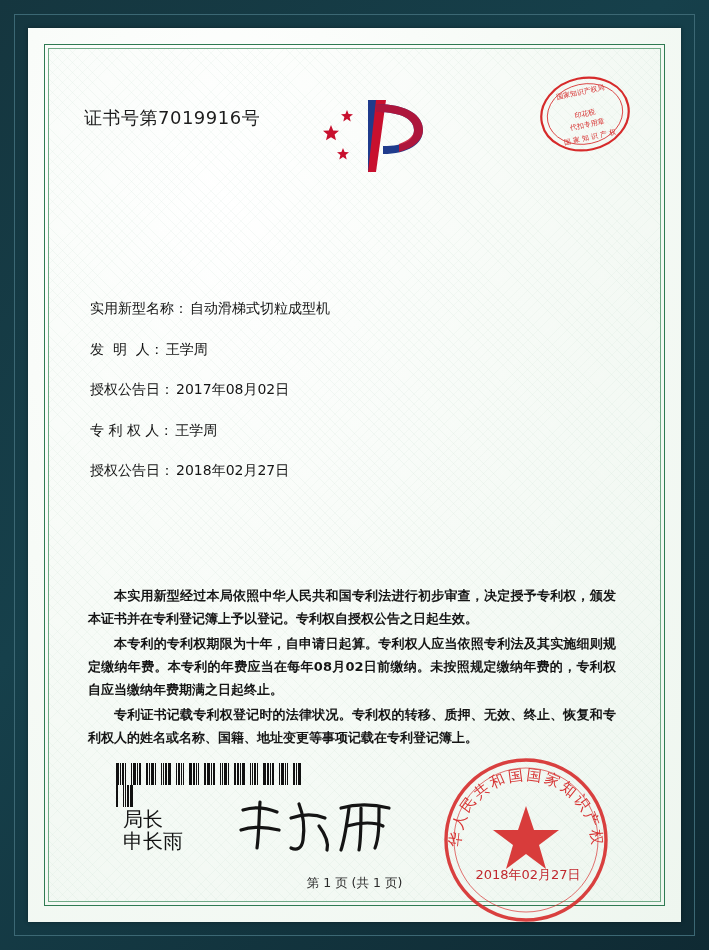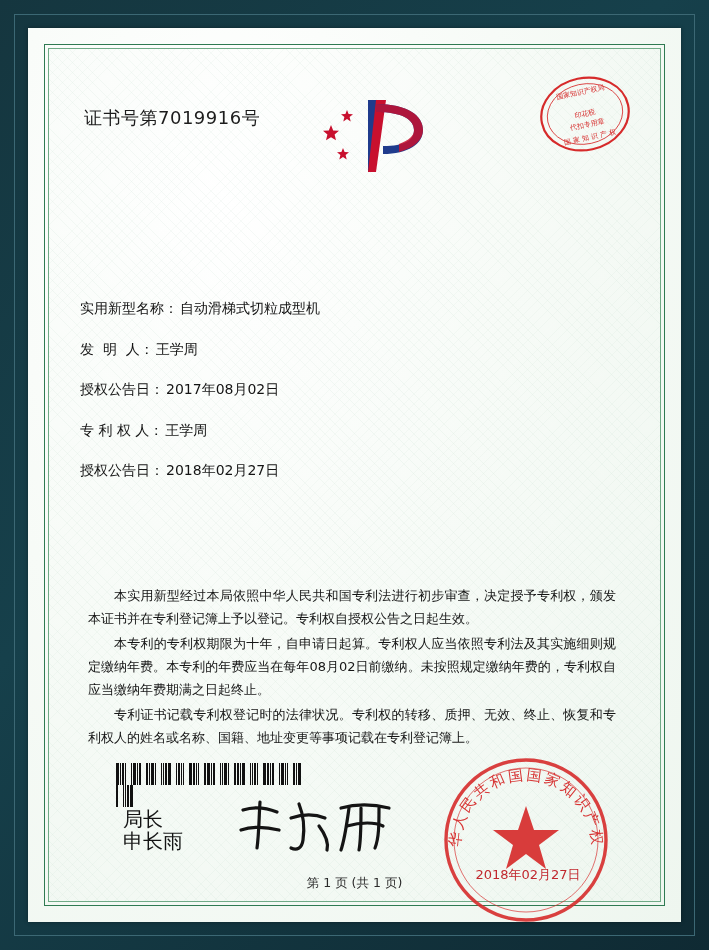--- a/index.html
+++ b/index.html
@@ -86,21 +86,21 @@
     left: 0; right: 0; top: 182px;
     text-align: center;
     font-size: 33px;
     font-weight: bold;
     letter-spacing: 5px;
     color: #141414;
     font-family: "DejaVu Sans", sans-serif;
   }
   .fields {
     position: absolute;
-    left: 52px; top: 272px;
+    left: 62px; top: 272px;
     width: 520px;
   }
   .field-row {
     display: flex;
     align-items: baseline;
     margin-bottom: 22.5px;
     font-size: 14px;
     color: #141414;
     font-family: "DejaVu Sans", sans-serif;
   }
@@ -115,21 +115,21 @@
   .body-text {
     position: absolute;
     left: 60px; top: 556px;
     width: 528px;
     font-size: 13px;
     line-height: 23px;
     color: #151515;
     text-align: justify;
     font-family: "DejaVu Sans", sans-serif;
   }
-  .body-text p { margin: 0 0 2px 0; text-indent: 26px; }
+  .body-text p { margin: 0 0 2px 0; text-indent: 26px; font-weight: bold; }
   
   .barcode {
     position: absolute;
     left: 88px; top: 735px;
     width: 186px; height: 22px;
   }
   .barcode i {
     display: inline-block;
     background: #111;
     height: 22px;

